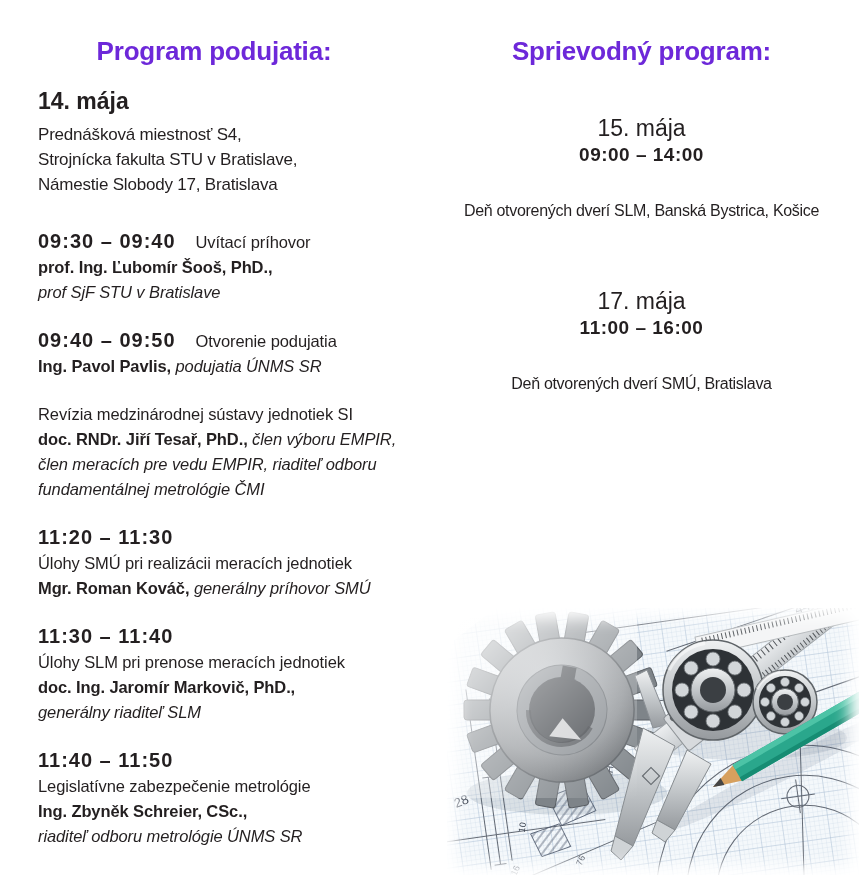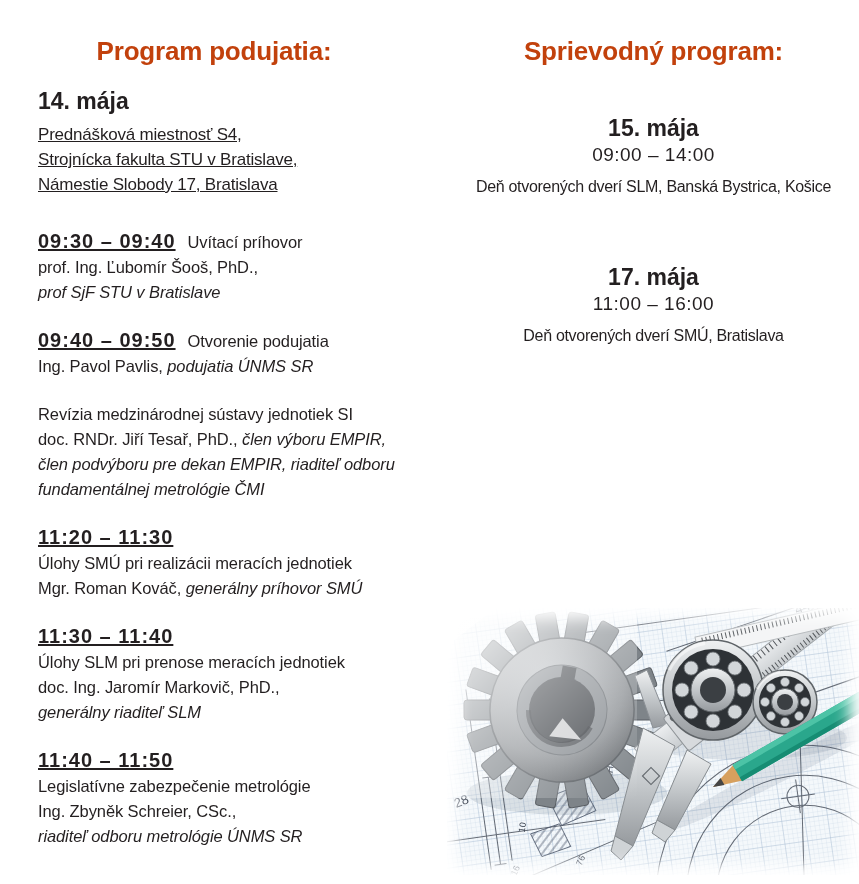--- a/index.html
+++ b/index.html
@@ -7,42 +7,42 @@
   body {
     width: 859px; height: 884px;
     position: relative;
     background: #ffffff;
     font-family: "Liberation Sans", sans-serif;
     color: #231f20;
     overflow: hidden;
   }
   .heading {
     font-size: 26px; line-height: 30px; font-weight: 700;
-    color: #c2410c; text-align: center; margin: 0;
+    color: #6d28d9; text-align: center; margin: 0;
     letter-spacing: -0.2px;
   }
   
   .col-left { position: absolute; left: 38px; top: 36px; width: 393px; }
   .col-left .heading { width: 352px; }
   .head-block { width: 352px; text-align: left; margin-top: 20px; }
   .date { font-size: 23px; line-height: 30px; font-weight: 700; }
-  .venue { margin-top: 6px; width: 393px; text-decoration: underline; }
+  .venue { margin-top: 6px; width: 393px; }
   .venue div { font-size: 17px; line-height: 25px; letter-spacing: -0.2px; }
   .item { margin-top: 23px; font-size: 16.5px; line-height: 25px; letter-spacing: -0.1px; }
   .item.first { margin-top: 32px; }
-  .time { font-weight: 700; font-size: 20px; letter-spacing: 1px; margin-right: 12px; white-space: nowrap; text-decoration: underline; }
-  .b { font-weight: 400; }
+  .time { font-weight: 700; font-size: 20px; letter-spacing: 1px; margin-right: 20px; white-space: nowrap; }
+  .b { font-weight: 700; }
   .i { font-style: italic; }
   
-  .col-right { position: absolute; left: 458px; top: 36px; width: 391px; text-align: center; }
+  .col-right { position: absolute; left: 446px; top: 36px; width: 391px; text-align: center; }
   .event { margin-top: 48px; }
   .event + .event { margin-top: 64px; }
-  .edate { font-size: 23px; line-height: 28px; font-weight: 700; }
-  .etime { font-size: 19px; line-height: 26px; font-weight: 400; letter-spacing: 0.5px; }
-  .edesc { margin-top: 6px; font-size: 16px; line-height: 25px; letter-spacing: -0.3px; }
+  .edate { font-size: 23px; line-height: 28px; font-weight: 400; }
+  .etime { font-size: 19px; line-height: 26px; font-weight: 700; letter-spacing: 0.5px; }
+  .edesc { margin-top: 30px; font-size: 16px; line-height: 25px; letter-spacing: -0.3px; }
   
   .photo { position: absolute; left: 447px; top: 608px; width: 412px; height: 267px; }
   .photo svg { display: block; }
   .photo-fade {
     position: absolute; inset: 0;
     box-shadow: inset 0 0 16px 10px #ffffff;
     pointer-events: none;
   }
 </style>
 </head>
@@ -69,21 +69,21 @@
     </div>
 
     <div class="item">
       <div><span class="time">09:40 – 09:50</span><span>Otvorenie podujatia</span></div>
       <div><span class="b">Ing. Pavol Pavlis,</span><span class="i"> podujatia ÚNMS SR</span></div>
     </div>
 
     <div class="item">
       <div>Revízia medzinárodnej sústavy jednotiek SI</div>
       <div><span class="b">doc. RNDr. Jiří Tesař, PhD.,</span><span class="i"> člen výboru EMPIR,</span></div>
-      <div class="i">člen podvýboru pre dekan EMPIR, riaditeľ odboru</div>
+      <div class="i">člen meracích pre vedu EMPIR, riaditeľ odboru</div>
       <div class="i">fundamentálnej metrológie ČMI</div>
     </div>
 
     <div class="item">
       <div><span class="time">11:20 – 11:30</span></div>
       <div>Úlohy SMÚ pri realizácii meracích jednotiek</div>
       <div><span class="b">Mgr. Roman Kováč,</span><span class="i"> generálny príhovor SMÚ</span></div>
     </div>
 
     <div class="item">

